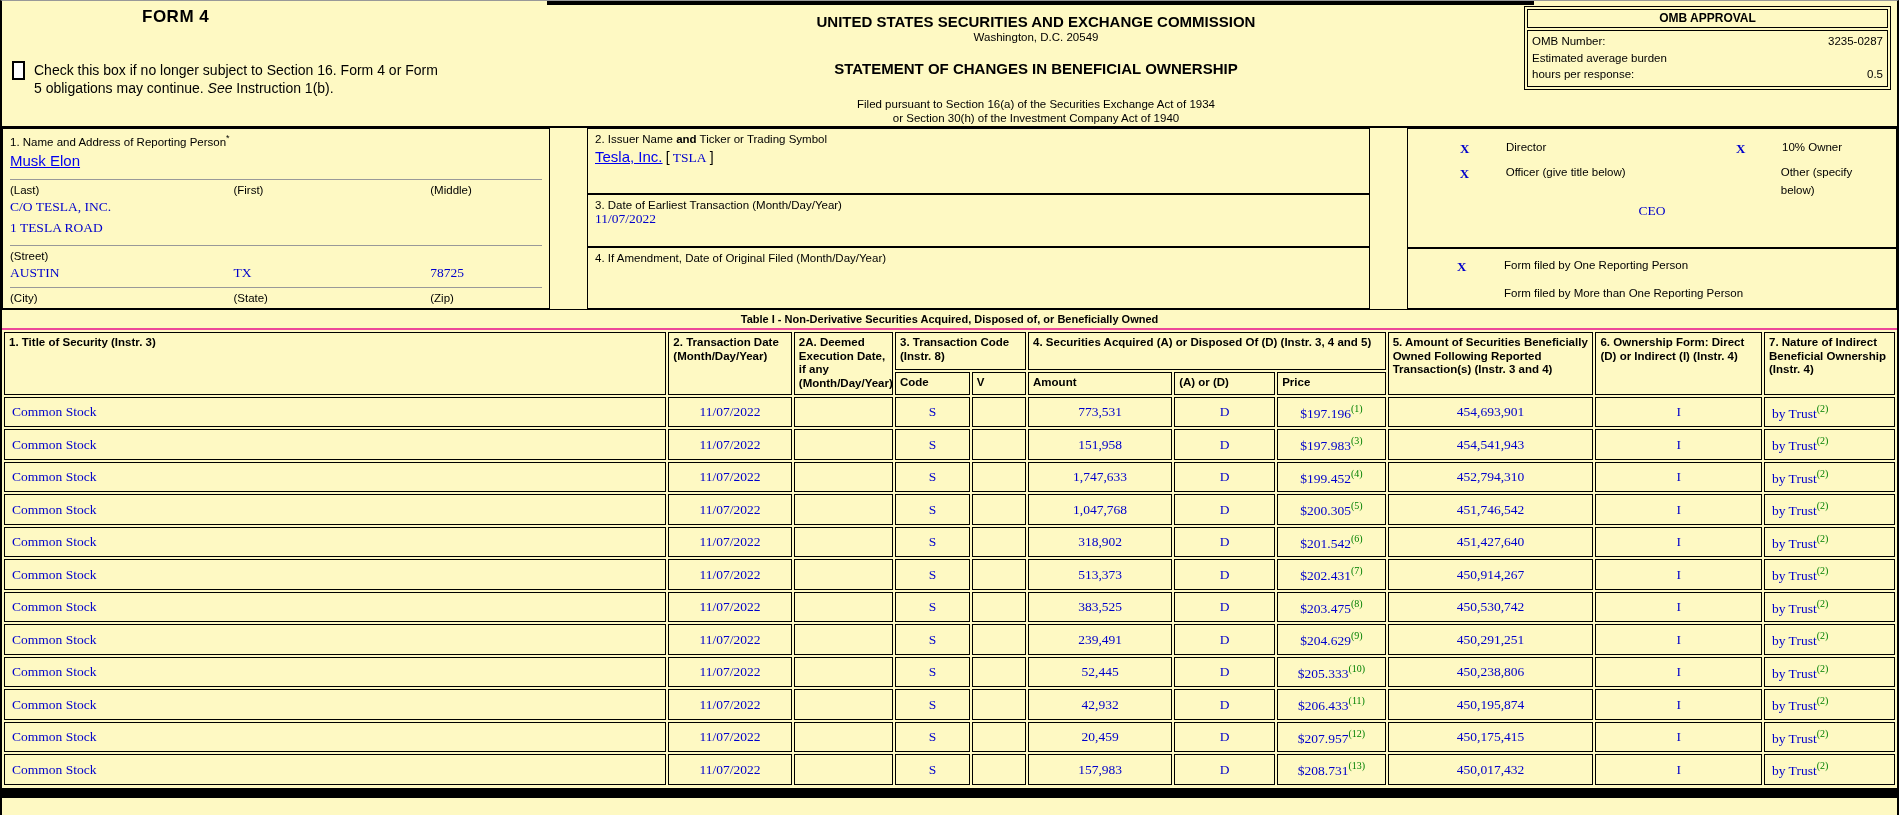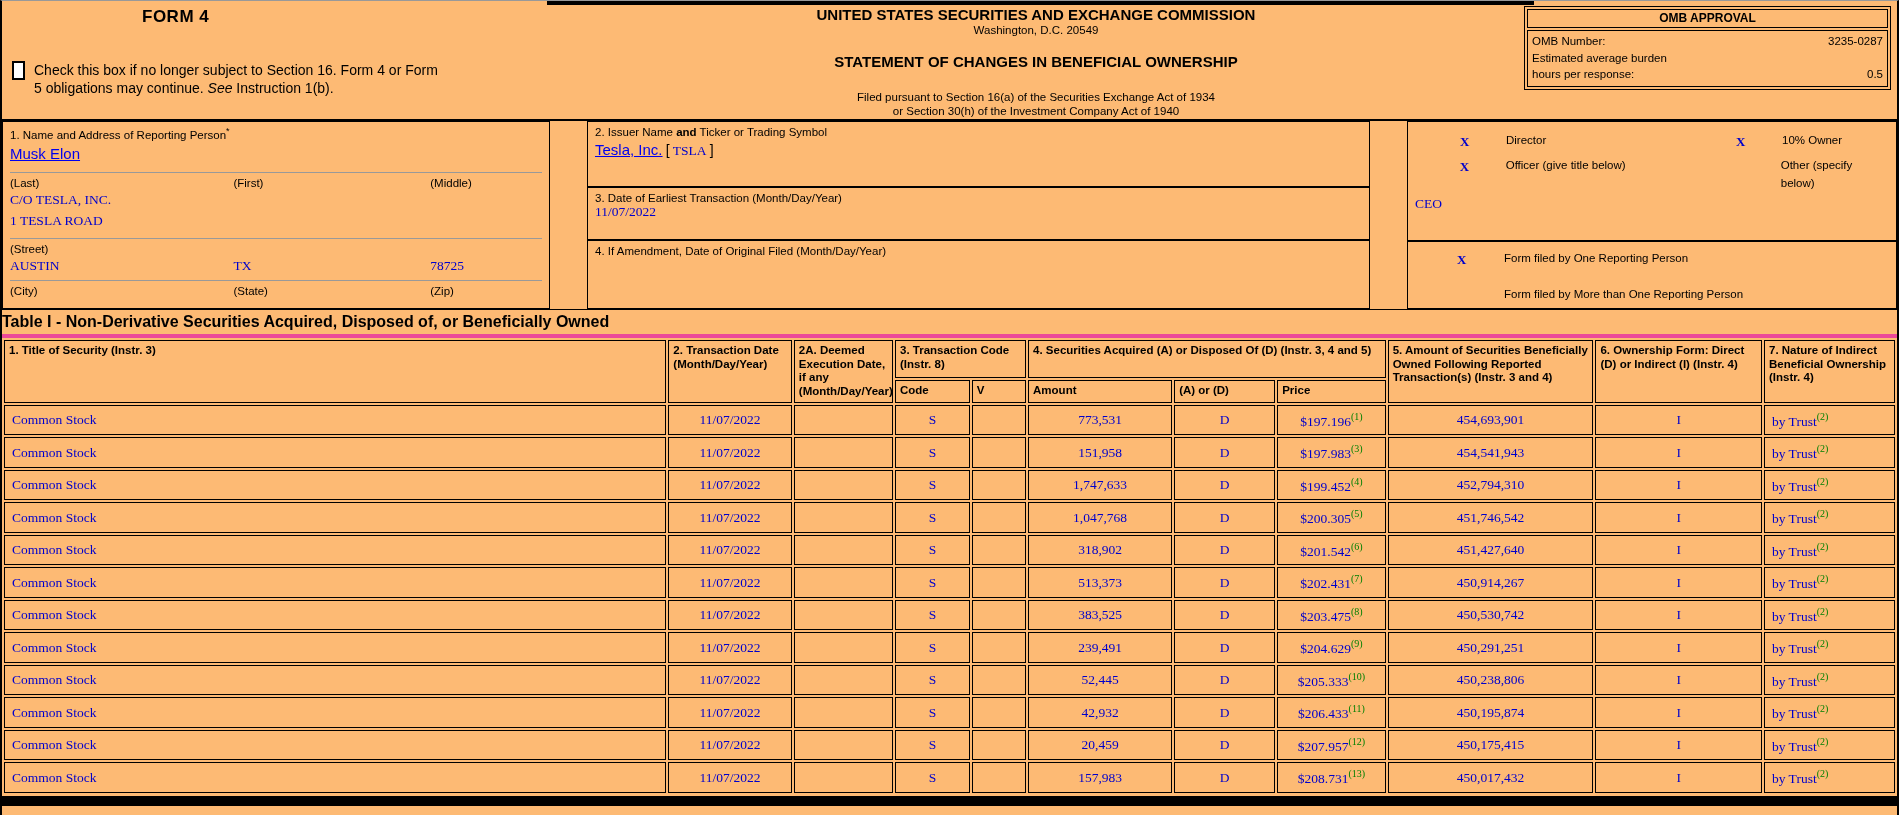--- a/index.html
+++ b/index.html
@@ -1,31 +1,31 @@
 <!DOCTYPE html>
 <html style="--link: #0000EE; --data: #0000CC; --fn: #008000;"><head>
 <meta charset="utf-8">
 <style>
   :root{
     --link:#0000EE; --data:#0000CC; --fn:#008000;
     --border:#000;
   }
   *{box-sizing:border-box; margin:0; padding:0;}
   body{background:#fff; font-family:"Liberation Sans", sans-serif; color:#000;}
-  .page{width:1899px; min-height:815px; position:relative; background:#fdba74;
+  .page{width:1899px; min-height:815px; position:relative; background:#fef9c3;
         border-left:2px solid #000; border-right:2px solid #000; border-top:1px solid #999;}
   .top-strip{position:absolute; left:545px; top:0; width:987px; height:4px; background:#000;}
   
   .hdr{display:flex; min-height:106px;}
   .hdr-left{width:548px; padding:6px 8px 0 10px;}
   .form4{font-size:17px; font-weight:bold; margin-left:130px; letter-spacing:.5px;}
   .chkrow{display:flex; margin-top:34px; align-items:flex-start;}
   .chkbox{width:13px; height:19px; border:2px solid #000; margin-right:9px; flex:0 0 auto; cursor:pointer; background:#fff;}
   .chktext{font-size:14px; line-height:1.3;}
-  .hdr-center{flex:1; text-align:center; padding-top:5px;}
+  .hdr-center{flex:1; text-align:center; padding-top:12px;}
   .com-title{font-size:15px; font-weight:bold;}
   .com-loc{font-size:11.5px; margin-top:1px;}
   .stmt{font-size:15px; font-weight:bold; margin-top:17px;}
   .filed{font-size:11.5px; margin-top:20px; line-height:1.25;}
   .hdr-right{width:375px; padding:5px 6px 0 2px;}
   .omb{border:1px solid #000; padding:2px;}
   .omb-title{border:1px solid #000; text-align:center; font-size:12px; font-weight:bold; padding:1px 0 2px;}
   .omb-body{border:1px solid #000; margin-top:2px; font-size:11.5px; padding:2px 4px 3px;}
   .omb-line{display:flex; justify-content:space-between; line-height:1.45;}
   
@@ -43,25 +43,25 @@
   .serifdata{font-family:"Liberation Serif","DejaVu Serif",serif; color:var(--data); font-size:13.5px;}
   .col1 .name{margin:4px 0 10px;}
   .addr{line-height:1.6;}
   .c2a{min-height:66px;} .c2b{min-height:53px;} .c2c{flex:1;}
   .c3a{min-height:120px;} .c3b{flex:1;}
   .tick{font-size:14px;}
   .markrow{display:flex; margin-top:6px; line-height:1.5;}
   .markrow .ind{width:45px;} .markrow .mk{width:46px;} .markrow .rlabel{width:230px;}
   .markrow .mk2{width:46px;}
   .mark{font-family:"Liberation Serif","DejaVu Serif",serif; font-weight:bold; color:var(--data); font-size:13px;}
-  .ceo{text-align:left; margin-top:4px;}
+  .ceo{text-align:center; margin-top:4px;}
   .markrow6{display:flex; margin-top:4px; line-height:1.55;}
   .markrow6 .ind{width:42px;} .markrow6 .mk{width:47px;}
   
-  .t1title{font-weight:bold; font-size:16px; padding:3px 0; border-bottom:4px solid #ec4899;}
+  .t1title{text-align:center; font-weight:bold; font-size:11px; padding:3px 0; border-bottom:2px solid #ec4899;}
   table.t1{width:100%; border-collapse:separate; border-spacing:2px; table-layout:fixed;}
   table.t1 th{border:1px solid #000; font-size:11.5px; font-weight:bold; text-align:left;
               vertical-align:top; padding:3px 4px; line-height:1.2;}
   table.t1 td{border:1px solid #000; font-family:"Liberation Serif","DejaVu Serif",serif;
               color:var(--data); font-size:13.5px; text-align:center; padding:5px 4px; vertical-align:middle;}
   table.t1 td.lft{text-align:left; padding-left:7px;}
   sup.fn{color:var(--fn); font-size:10px;}
   .bottom-bar{height:10px; background:#000; width:100%; margin-top:1px;}
 </style>
 </head>
@@ -173,21 +173,21 @@
           <span class="lbl">Other (specify below)</span>
         </div>
         <div class="ceo serifdata">CEO</div>
       </div>
       <div class="gcell c3b">
         <div class="markrow6">
           <span class="ind"></span>
           <span class="mk mark">X</span>
           <span class="lbl">Form filed by One Reporting Person</span>
         </div>
-        <div class="markrow6" style="margin-top:16px">
+        <div class="markrow6" style="margin-top:8px">
           <span class="ind"></span>
           <span class="mk"></span>
           <span class="lbl">Form filed by More than One Reporting Person</span>
         </div>
       </div>
     </div>
   </div>
 
   <div class="t1title">Table I - Non-Derivative Securities Acquired, Disposed of, or Beneficially Owned</div>
   <table class="t1">

